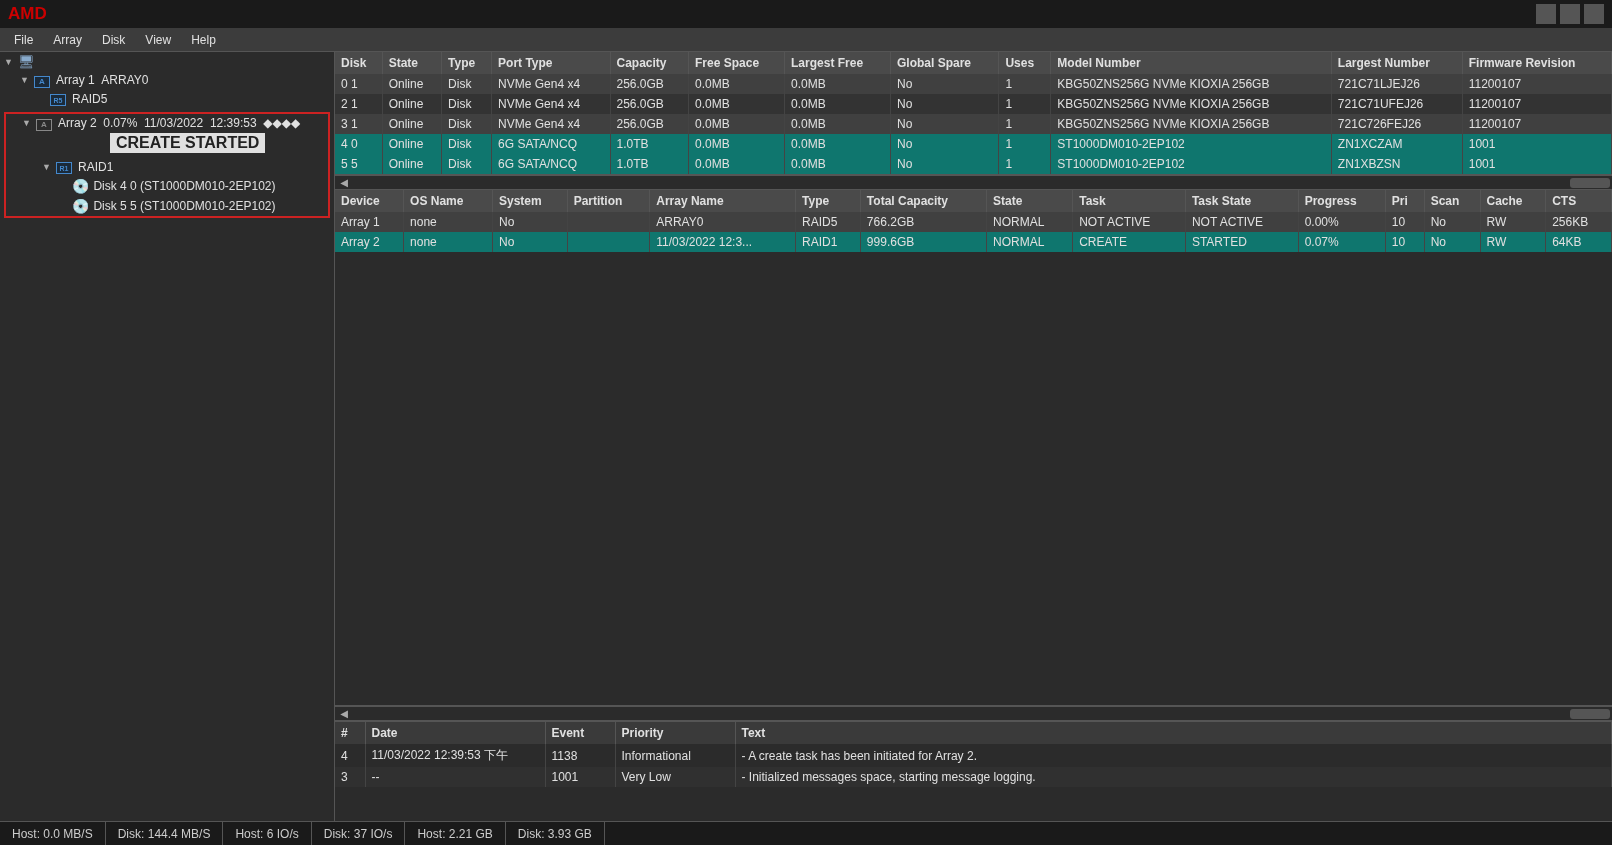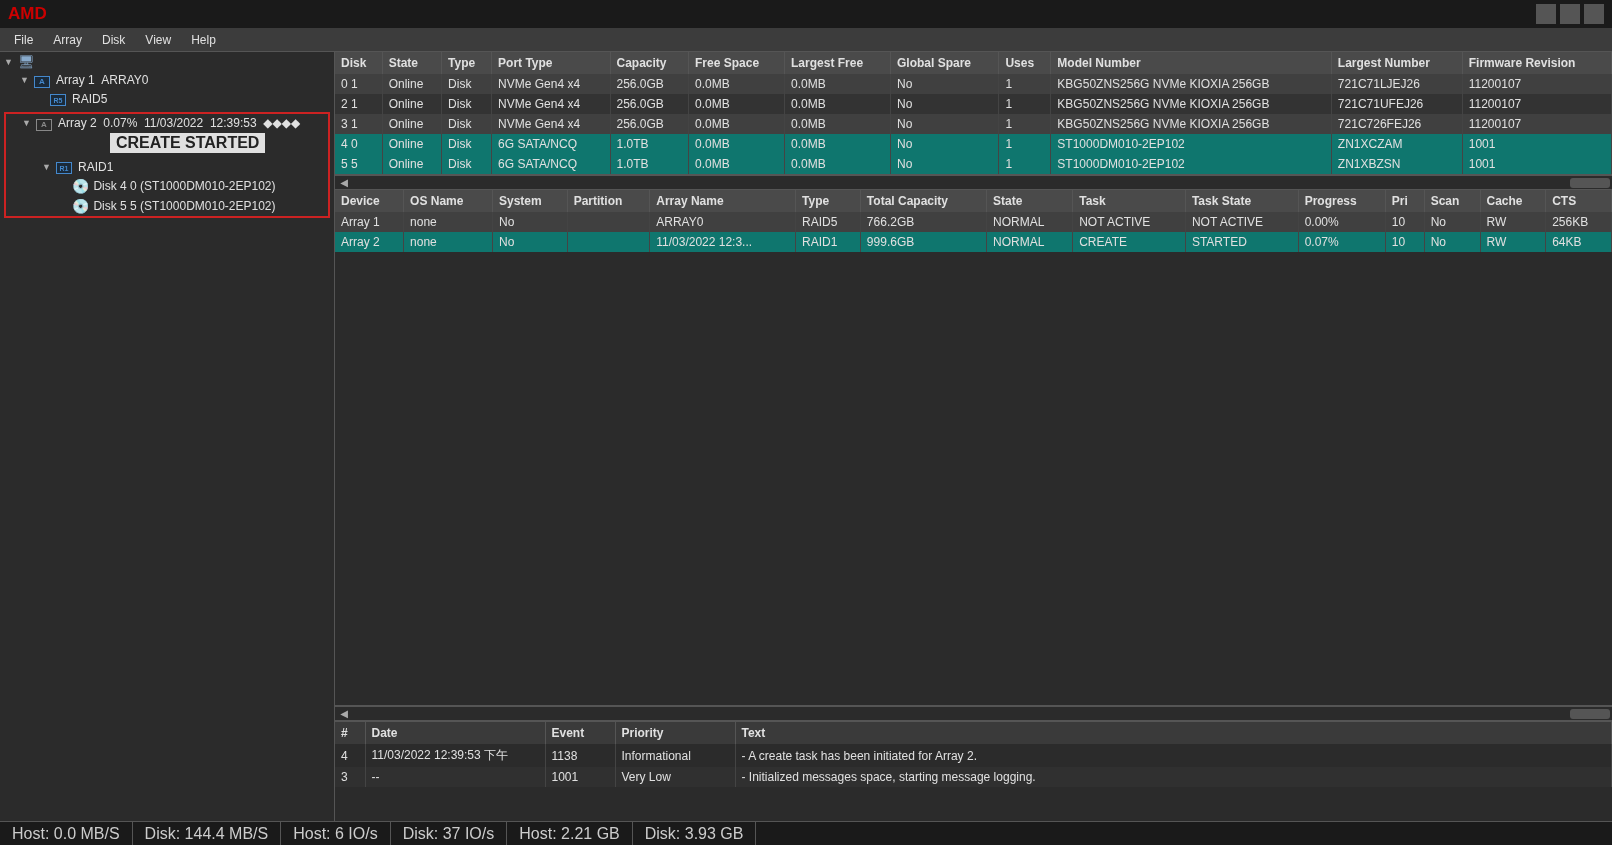--- a/index.html
+++ b/index.html
@@ -241,21 +241,21 @@
       border-top: 1px solid #555;
       flex-shrink: 0;
     }
 
     .status-segment {
       padding: 0 12px;
       border-right: 1px solid #555;
       height: 100%;
       display: flex;
       align-items: center;
-      font-size: 16px;
+      font-size: 12px;
       color: #ccc;
       white-space: nowrap;
     }
     
     .expand-arrow { 
       font-size: 9px; 
       color: #aaa; 
       display: inline-block;
       width: 10px;
     }

